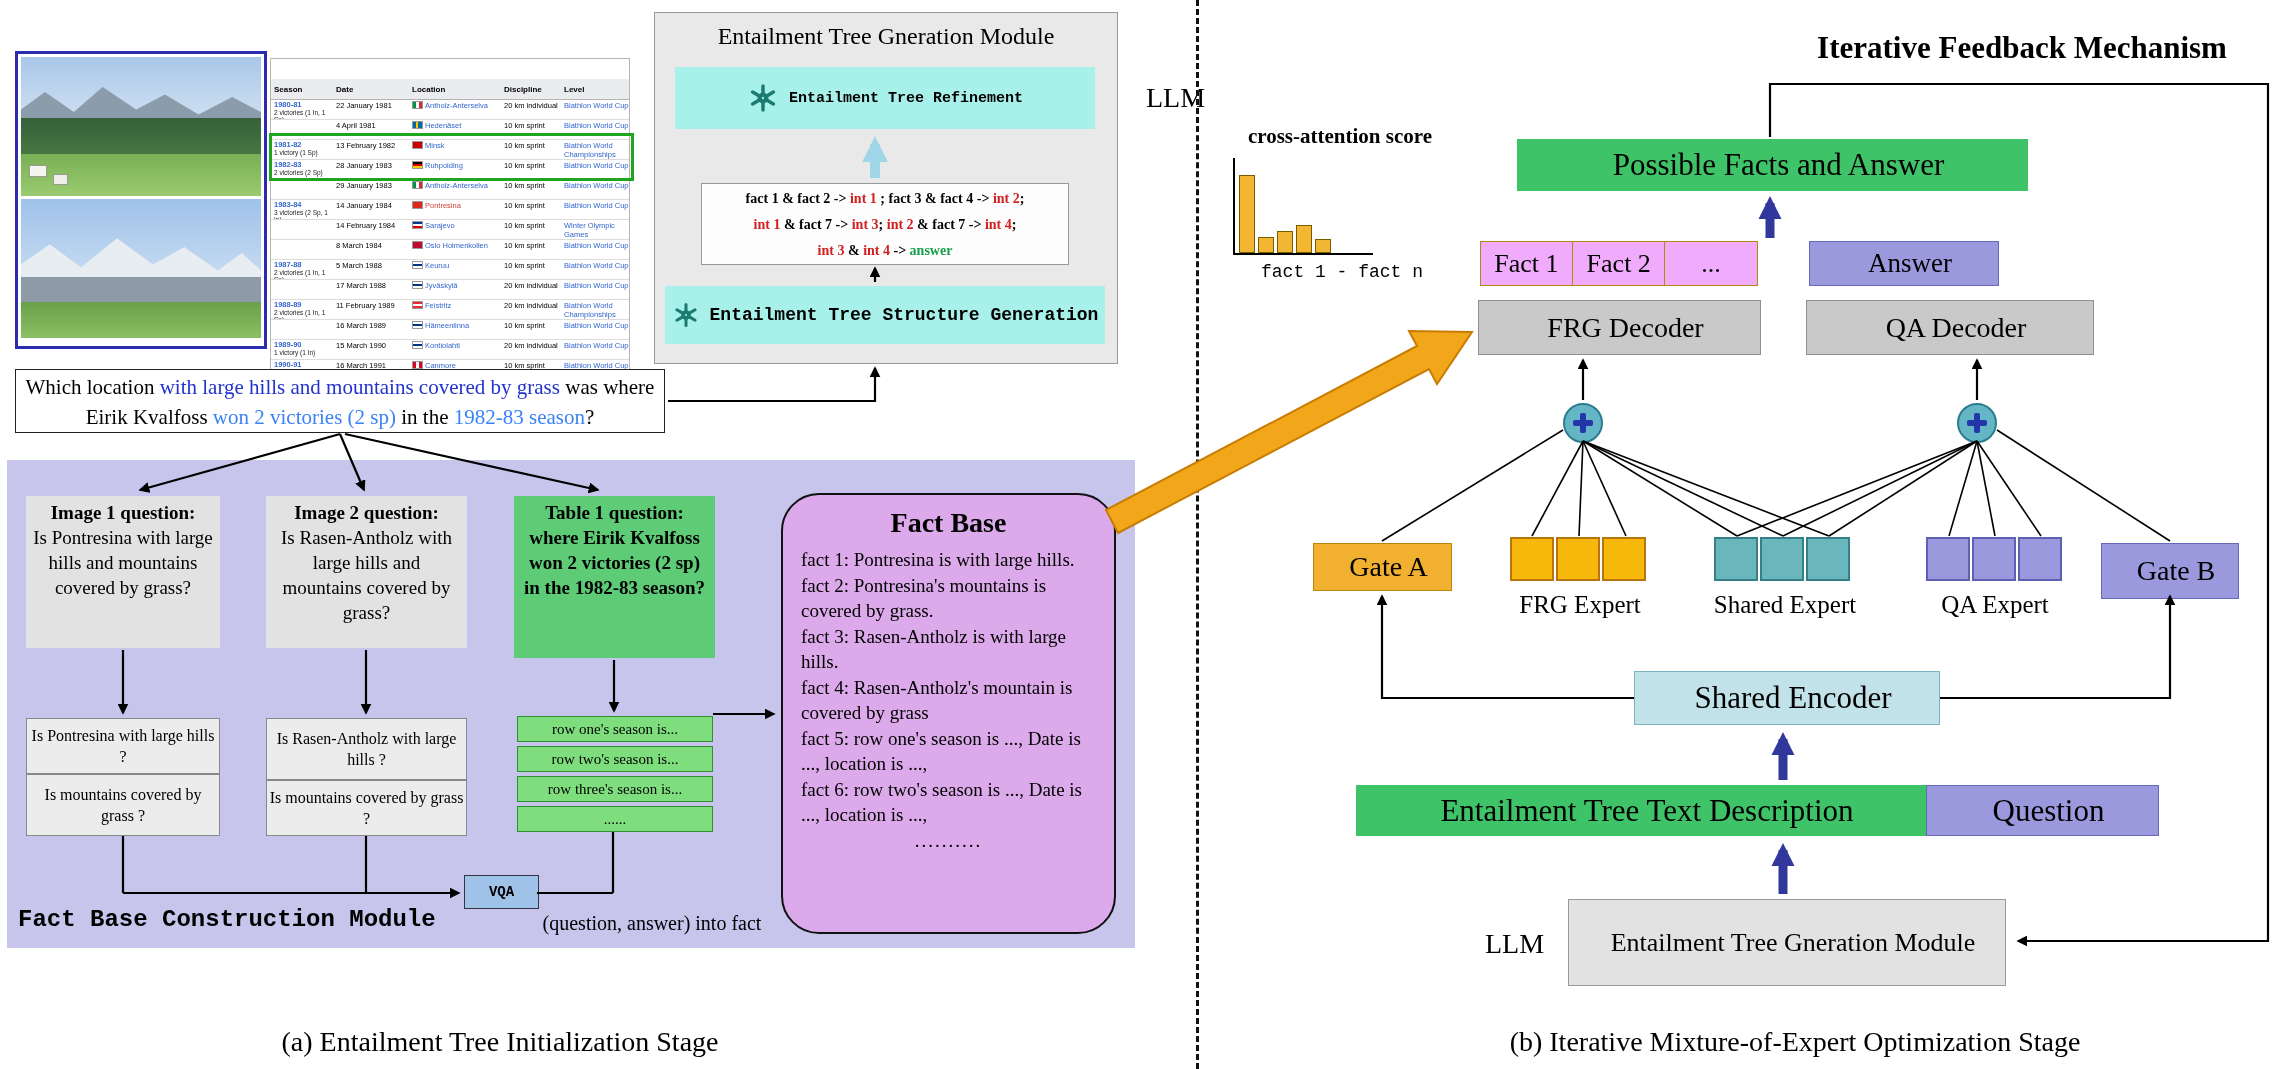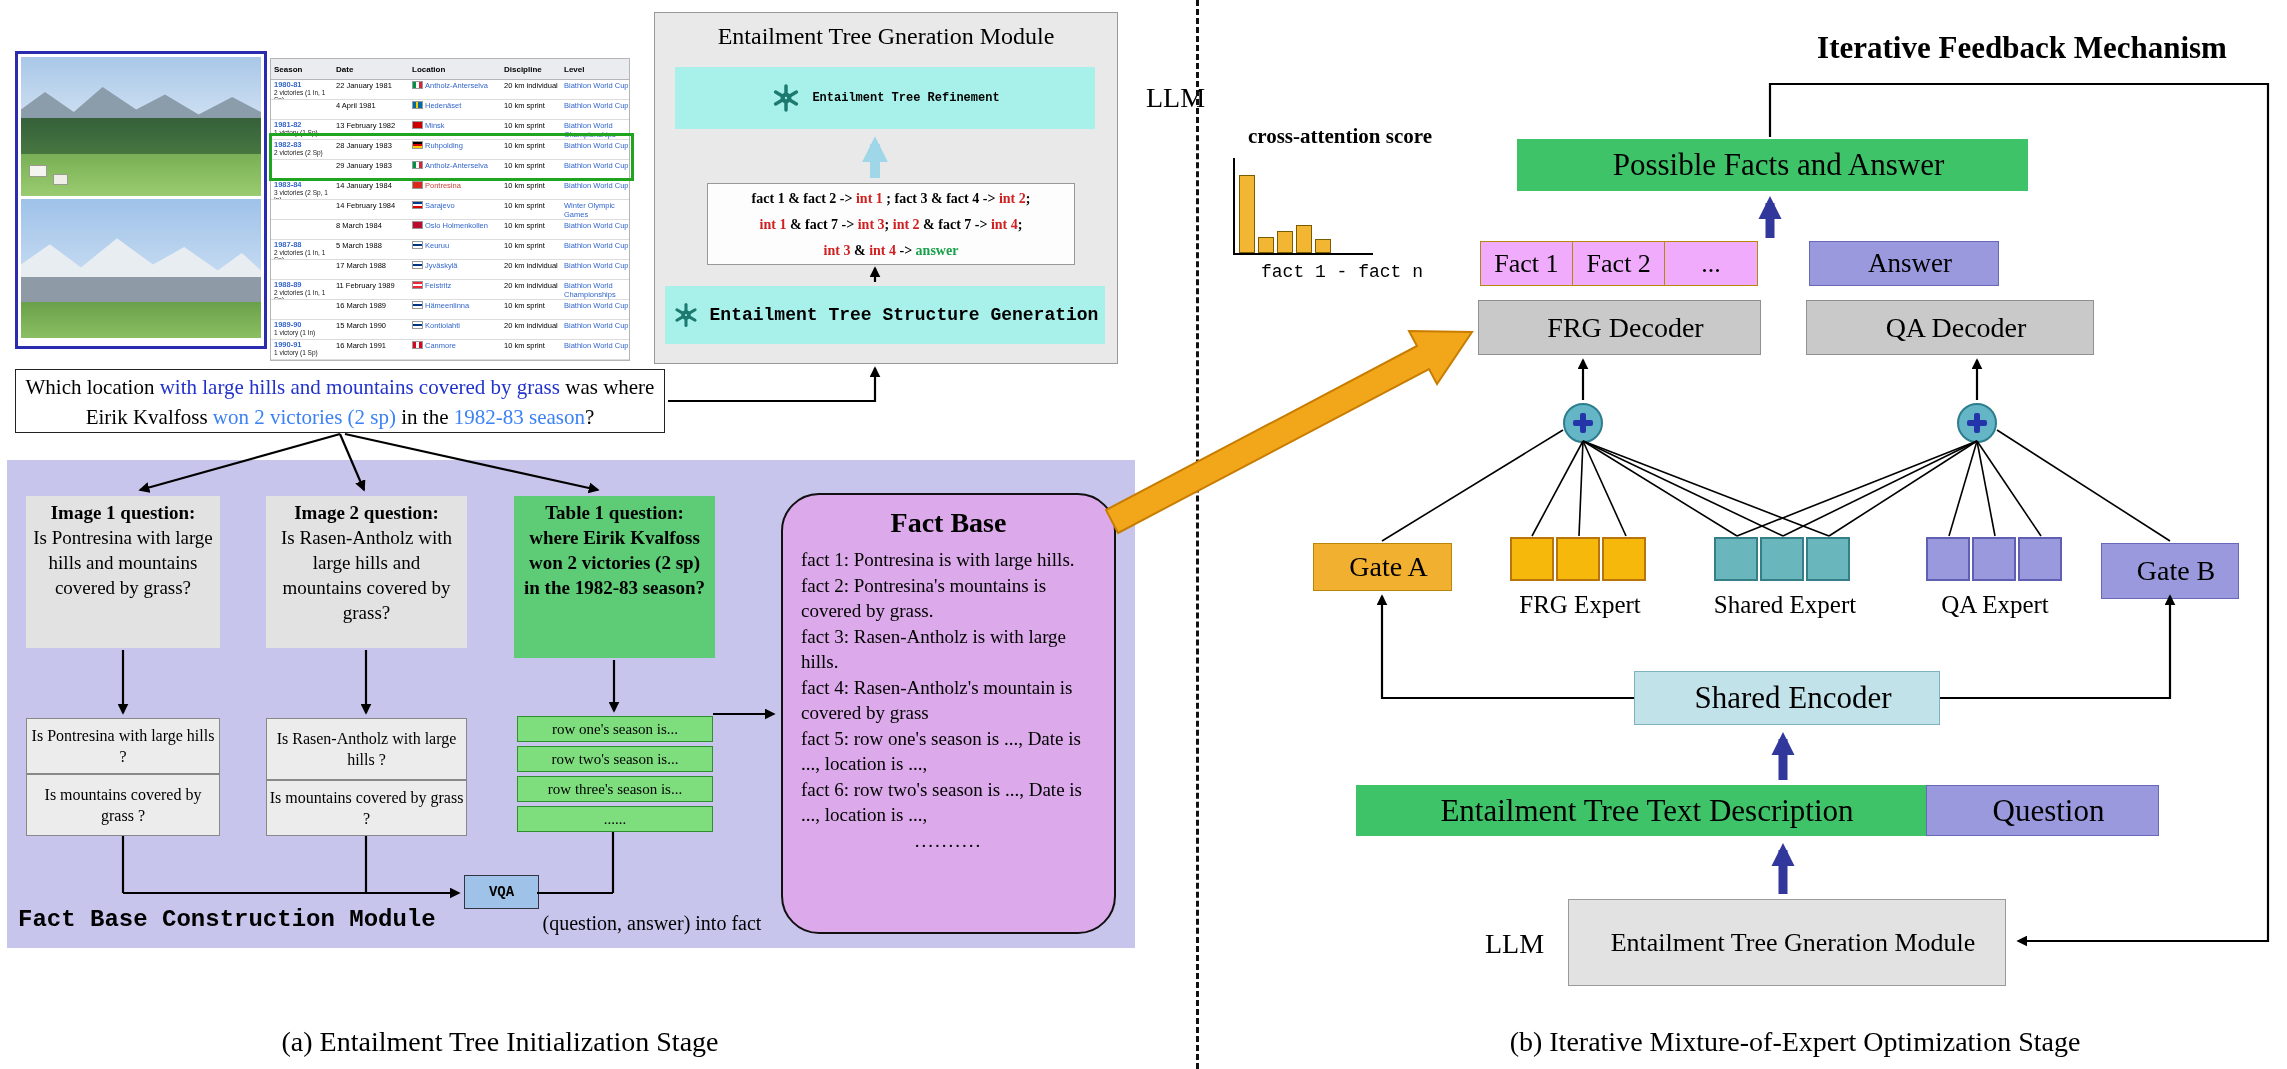--- a/index.html
+++ b/index.html
@@ -10,21 +10,21 @@
 
   
   #photos{left:15px;top:51px;width:246px;height:292px;border:3px solid #2b2bb0;background:#fff;z-index:2;}
   .photo{position:relative;width:240px;height:139px;margin:3px auto 0;overflow:hidden;}
   .layer{position:absolute;left:0;right:0;}
 
   
   #wtable{left:270px;top:58px;width:358px;background:#fff;border:1px solid #b5b5b5;z-index:2;
           font-family:"Liberation Sans",sans-serif;}
   .thead{display:flex;height:20px;background:#eaecf0;font-weight:bold;font-size:8px;
-         align-items:center;border-bottom:1px solid #b5b5b5;}
+         align-items:center;border-bottom:1px solid #b5b5b5;margin-top:20px;}
   .trow{display:flex;height:19px;overflow:hidden;border-bottom:1px solid #dcdcdc;font-size:7.5px;line-height:9px;background:#fff;}
   .tc{box-sizing:border-box;padding:1px 0 0 3px;overflow:hidden;}
   .c-season{width:62px;}.c-date{width:76px;}.c-loc{width:92px;}.c-disc{width:60px;}.c-level{width:68px;}
   .season-link{display:block;color:#3366cc;font-weight:bold;font-size:7.5px;line-height:8px;}
   .vic{display:block;font-size:6.5px;line-height:7px;color:#222;}
   .loclink{color:#3366cc;}
   .redlink{color:#cc4438;}
   .flag{display:inline-block;width:9px;height:6px;margin-right:2px;border:0.5px solid #999;vertical-align:-1px;}
   .flag-it{background:linear-gradient(90deg,#009246 33%,#fff 33% 66%,#ce2b37 66%);}
   .flag-se{background:linear-gradient(90deg,#006aa7 38%,#fecc00 38% 55%,#006aa7 55%);}
@@ -36,21 +36,21 @@
   .flag-fi{background:linear-gradient(#fff 35%,#003580 35% 65%,#fff 65%);}
   .flag-at{background:linear-gradient(#ed2939 33%,#fff 33% 66%,#ed2939 66%);}
   .flag-ca{background:linear-gradient(90deg,#d80621 30%,#fff 30% 70%,#d80621 70%);}
   #hl-outline{left:269px;top:133px;width:359px;height:42px;border:3px solid #1fa51f;z-index:7;pointer-events:none;}
 
   
   #gen-module{left:654px;top:12px;width:462px;height:350px;background:#e9e9e9;border:1.5px solid #999;z-index:2;}
   #gen-module .title{position:absolute;left:0;top:10px;width:100%;text-align:center;font-size:24px;}
   .cyanbox{position:absolute;background:#a8f0ea;display:flex;align-items:center;justify-content:center;
            gap:10px;font-family:"Liberation Mono",monospace;font-weight:bold;box-sizing:border-box;}
-  #expr-box{position:absolute;left:52px;top:170px;width:368px;height:82px;background:#fdfdfd;border:1.5px solid #999;
+  #expr-box{position:absolute;left:46px;top:170px;width:368px;height:82px;background:#fdfdfd;border:1.5px solid #999;
             font-size:14px;font-weight:bold;text-align:center;line-height:26px;padding-top:2px;box-sizing:border-box;}
   .red{color:#d02020;}
   .grn{color:#18a04a;}
 
   
   #qbox{left:15px;top:369px;width:650px;height:64px;border:1.5px solid #222;background:#fff;z-index:2;
         font-size:21px;line-height:30px;text-align:center;box-sizing:border-box;padding-top:2px;}
   .qs-blue{color:#2233cc;}
   .qs-green{color:#3b82f6;}
 
@@ -312,21 +312,21 @@
           <span class="tc c-loc"><i class="flag flag-ca"></i><span class="loclink">Canmore</span></span>
           <span class="tc c-disc">10 km sprint</span>
           <span class="tc c-level loclink">Biathlon World Cup</span>
         </div>
       </div>
   </div>
   <div class="abs" id="hl-outline"></div>
 
   <div class="abs" id="gen-module">
     <div class="title">Entailment Tree Gneration Module</div>
-    <div class="cyanbox" style="left:20px;top:54px;width:420px;height:62px;font-size:12px;">
+    <div class="cyanbox" style="left:20px;top:54px;width:420px;height:62px;font-size:15px;">
       <svg viewBox="0 0 24 24" width="32" height="32">
           <g stroke="#1c7a70" stroke-width="2.6" stroke-linecap="round" fill="none">
             <path d="M12 3v7"></path>
             <path d="M12 14v7"></path>
             <path d="M4.2 7.5l6 3.5"></path>
             <path d="M13.8 13l6 3.5"></path>
             <path d="M19.8 7.5l-6 3.5"></path>
             <path d="M10.2 13l-6 3.5"></path>
           </g>
           <circle cx="12" cy="12" r="3" fill="none" stroke="#1c7a70" stroke-width="2.2"></circle>

